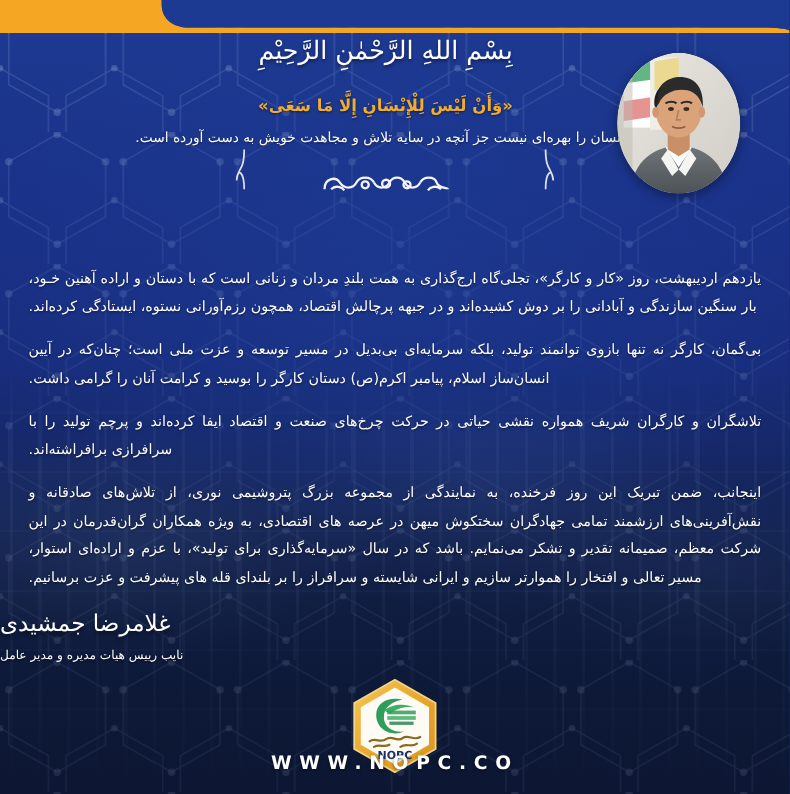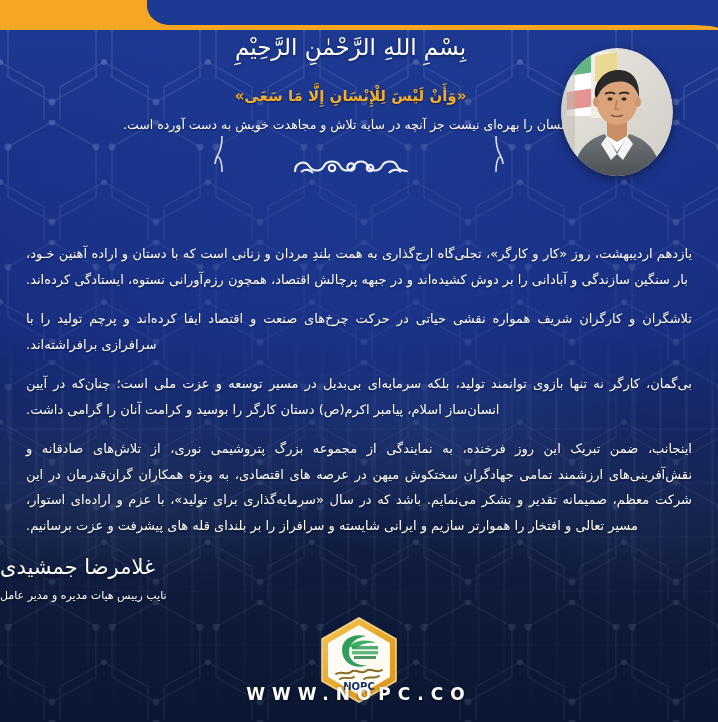--- a/index.html
+++ b/index.html
@@ -360,22 +360,22 @@
 
           <ellipse cx="35" cy="54" rx="3" ry="5" fill="#cf9873"></ellipse>
           <ellipse cx="77" cy="54" rx="3" ry="5" fill="#cf9873"></ellipse>
         </g>
       </svg>
     </div>
   </div>
 
   <div class="body-text">
     <p class="para">یازدهم اردیبهشت، روز «کار و کارگر»، تجلی‌گاه ارج‌گذاری به همت بلندِ مردان و زنانی است که با دستان و اراده آهنین خـود، بار سنگین سازندگی و آبادانی را بر دوش کشیده‌اند و در جبهه پرچالش اقتصاد، همچون رزم‌آورانی نستوه، ایستادگی کرده‌اند.</p>
+    <p class="para">بی‌گمان، کارگر نه تنها بازوی توانمند تولید، بلکه سرمایه‌ای بی‌بدیل در مسیر توسعه و عزت ملی است؛ چنان‌که در آیین انسان‌ساز اسلام، پیامبر اکرم(ص) دستان کارگر را بوسید و کرامت آنان را گرامی داشت.</p>
     <p class="para">تلاشگران و کارگران شریف همواره نقشی حیاتی در حرکت چرخ‌های صنعت و اقتصاد ایفا کرده‌اند و پرچم تولید را با سرافرازی برافراشته‌اند.</p>
-    <p class="para">بی‌گمان، کارگر نه تنها بازوی توانمند تولید، بلکه سرمایه‌ای بی‌بدیل در مسیر توسعه و عزت ملی است؛ چنان‌که در آیین انسان‌ساز اسلام، پیامبر اکرم(ص) دستان کارگر را بوسید و کرامت آنان را گرامی داشت.</p>
     <p class="para">اینجانب، ضمن تبریک این روز فرخنده، به نمایندگی از مجموعه بزرگ پتروشیمی نوری، از تلاش‌های صادقانه و نقش‌آفرینی‌های ارزشمند تمامی جهادگران سختکوش میهن در عرصه های اقتصادی، به ویژه همکاران گران‌قدرمان در این شرکت معظم، صمیمانه تقدیر و تشکر می‌نمایم. باشد که در سال «سرمایه‌گذاری برای تولید»، با عزم و اراده‌ای استوار، مسیر تعالی و افتخار را هموارتر سازیم و ایرانی شایسته و سرافراز را بر بلندای قله های پیشرفت و عزت برسانیم.</p>
   </div>
 
   <div class="signature">
     <div class="sig-name">غلامرضا جمشیدی</div>
     <div class="sig-title">نایب رییس هیات مدیره و مدیر عامل</div>
   </div>
 
   <div class="logo">
     <svg viewBox="0 0 86 92" width="86" height="92" aria-hidden="true">

